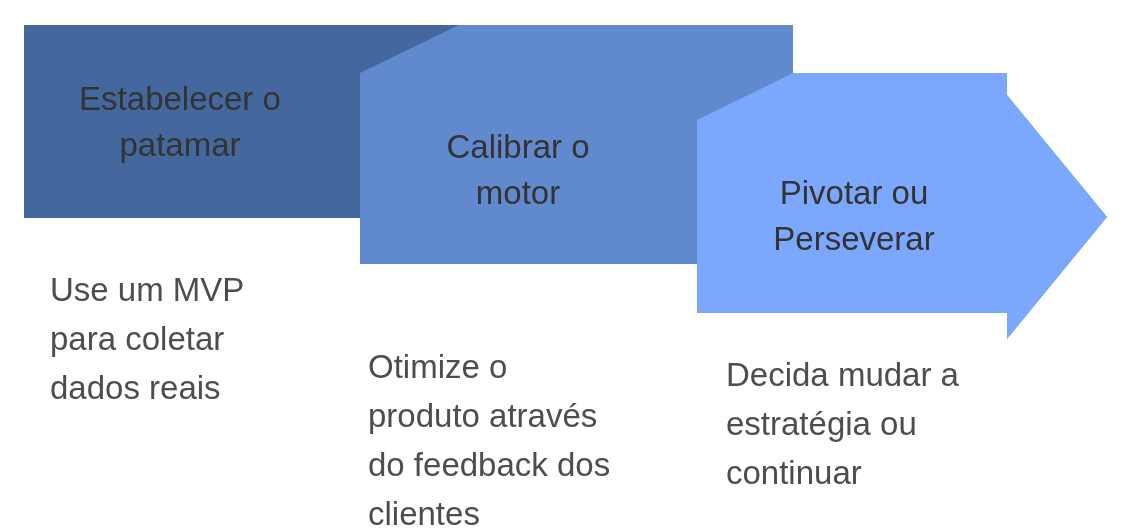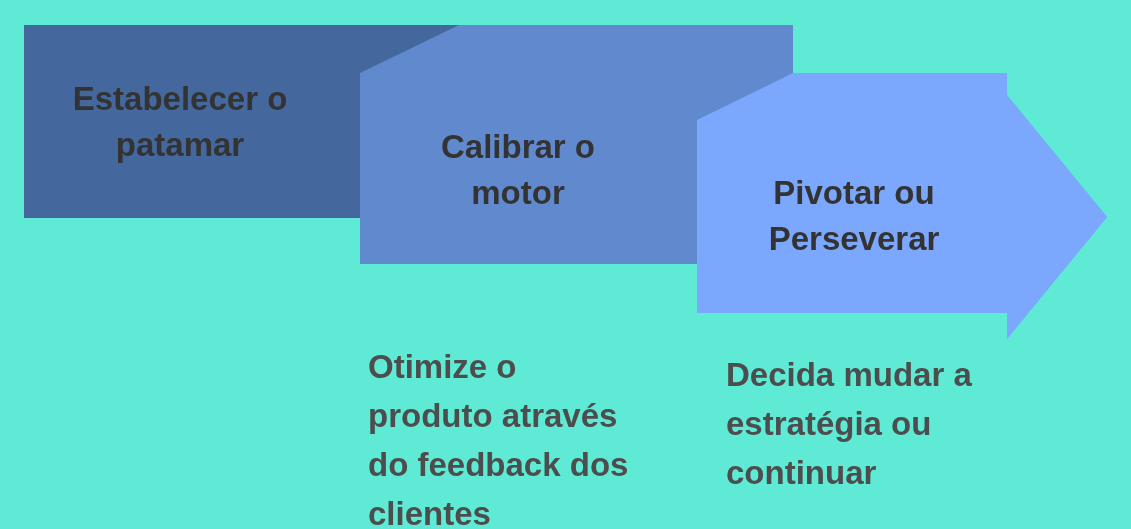--- a/index.html
+++ b/index.html
@@ -47,40 +47,43 @@
   #title-1 { left: 368px; top: 124px; width: 300px; }
   #title-2 { left: 704px; top: 170px; width: 300px; }
 
   #caption-0 { left: 50px;  top: 265px; width: 300px; }
   #caption-1 { left: 368px; top: 314px; width: 312px; margin-top: 28px; }
   #caption-2 { left: 726px; top: 350px; width: 312px; }
 </style>
 </head>
 <body>
 
-<div id="stage" style="background: #5eead4; font-weight: bold;">
+<div id="stage" style="background: #ffffff;">
 
   <svg id="arrows-svg" viewBox="0 0 1131 529">
 
     <polygon fill="#44689e" points="24,25 459,25 459,218 24,218"></polygon>
 
     <polygon fill="#6189ce" points="360,73 459,25 793,25 793,73 793,264 360,264"></polygon>
 
     <polygon fill="#7ba8fd" points="697,120 793,73 1007,73 1007,95 1007,95 1107,217 1007,339 1007,313 697,313"></polygon>
 
     <polygon fill="#7ba8fd" points="1007,95 1107,217 1007,339"></polygon>
   </svg>
 
   <div class="step-title" id="title-0" style="color: rgb(51, 51, 51);">Estabelecer o
 patamar</div>
   <div class="step-title" id="title-1" style="color: rgb(51, 51, 51);">Calibrar o
 motor</div>
   <div class="step-title" id="title-2" style="color: rgb(51, 51, 51);">Pivotar ou
 Perseverar</div>
 
+  <div class="step-caption" id="caption-0" style="color: rgb(77, 77, 77);">Use um MVP
+para coletar
+dados reais</div>
   <div class="step-caption" id="caption-1" style="color: rgb(77, 77, 77);">Otimize o
 produto através
 do feedback dos
 clientes</div>
   <div class="step-caption" id="caption-2" style="color: rgb(77, 77, 77);">Decida mudar a
 estratégia ou
 continuar</div>
 
 </div>
 

